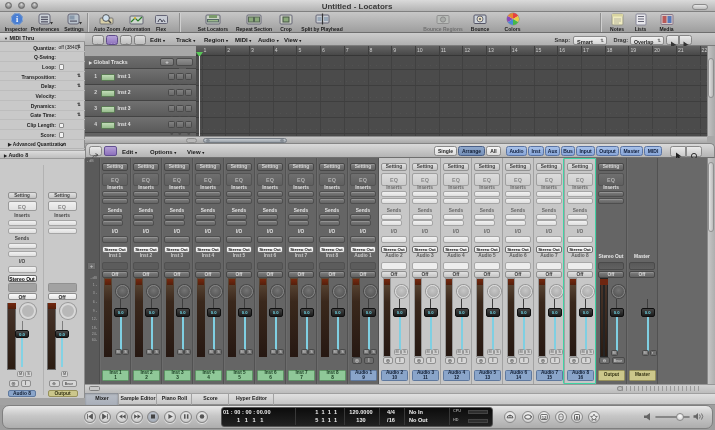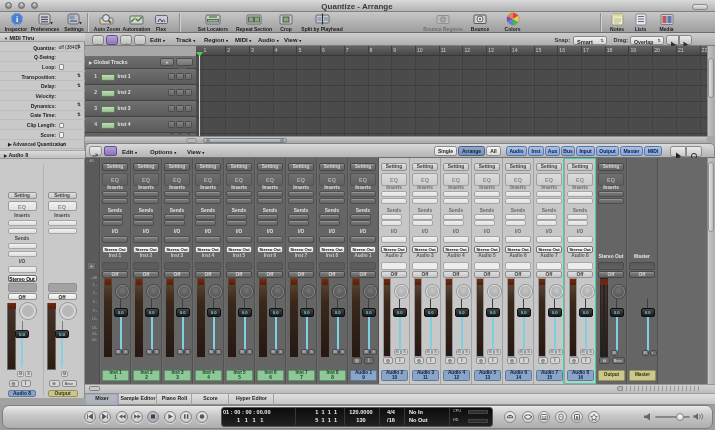--- a/index.html
+++ b/index.html
@@ -10,21 +10,21 @@
 .btnL{background:linear-gradient(#e2e2e2,#c3c3c3);border:1px solid #919191;border-radius:2px;
  color:#3c3c3c;font-weight:bold;text-align:center;}
 .slotD{background:linear-gradient(#7e7e7e,#646464);border:1px solid #4e4e4e;border-radius:2px;box-shadow:inset 0 1px 0 rgba(255,255,255,0.18);}
 .slotL{background:linear-gradient(#f2f2f2,#dedede);border:1px solid #a5a5a5;border-radius:2px;}
 </style></head><body>
 
 <div class="" style="left:0px;top:0px;width:715px;height:12px;background:linear-gradient(#dadada,#b3b3b3);border-bottom:1px solid #808080;"></div>
 <div class="" style="left:5.0px;top:2px;width:7px;height:7px;background:radial-gradient(circle at 50% 30%,#d4d4d4,#868686 72%);border:1px solid #666;border-radius:50%;"></div>
 <div class="" style="left:18.0px;top:2px;width:7px;height:7px;background:radial-gradient(circle at 50% 30%,#d4d4d4,#868686 72%);border:1px solid #666;border-radius:50%;"></div>
 <div class="" style="left:31.0px;top:2px;width:7px;height:7px;background:radial-gradient(circle at 50% 30%,#d4d4d4,#868686 72%);border:1px solid #666;border-radius:50%;"></div>
-<div class="t" style="left:257px;top:2.5px;width:200px;height:8px;font-size:8px;font-weight:bold;color:#3a3a3a;text-align:center;">Quantize - Arrange</div>
+<div class="t" style="left:257px;top:2.5px;width:200px;height:8px;font-size:8px;font-weight:bold;color:#3a3a3a;text-align:center;">Untitled - Locators</div>
 <div class="" style="left:692px;top:3.5px;width:16px;height:6px;background:linear-gradient(#e8e8e8,#bdbdbd);border:1px solid #8a8a8a;border-radius:3px;"></div>
 <div class="" style="left:0px;top:12px;width:715px;height:21px;background:linear-gradient(#c7c7c7,#9e9e9e);border-bottom:1px solid #6e6e6e;"></div>
 <div class="" style="left:87px;top:13px;width:1px;height:19px;background:#8f8f8f;box-shadow:1px 0 0 #cfcfcf;"></div>
 <div class="" style="left:179px;top:13px;width:1px;height:19px;background:#8f8f8f;box-shadow:1px 0 0 #cfcfcf;"></div>
 <div class="" style="left:600px;top:13px;width:1px;height:19px;background:#8f8f8f;box-shadow:1px 0 0 #cfcfcf;"></div>
 <div class="t" style="left:-24px;top:27px;width:80px;height:6px;font-size:5px;text-align:center;color:#1c1c1c;">Inspector</div>
 <svg style="position:absolute;left:10.0px;top:12.0px" width="14" height="14" viewBox="0 0 14 14">
     <circle cx="7" cy="7" r="5.6" fill="#4a7fd4" stroke="#2b4f8e"></circle>
     <circle cx="7" cy="7" r="5.6" fill="none" stroke="#9cc0f0" stroke-width="0.8"></circle>
     <text x="7" y="9.6" font-size="8" font-weight="bold" fill="#fff" text-anchor="middle" font-family="Liberation Serif">i</text>

